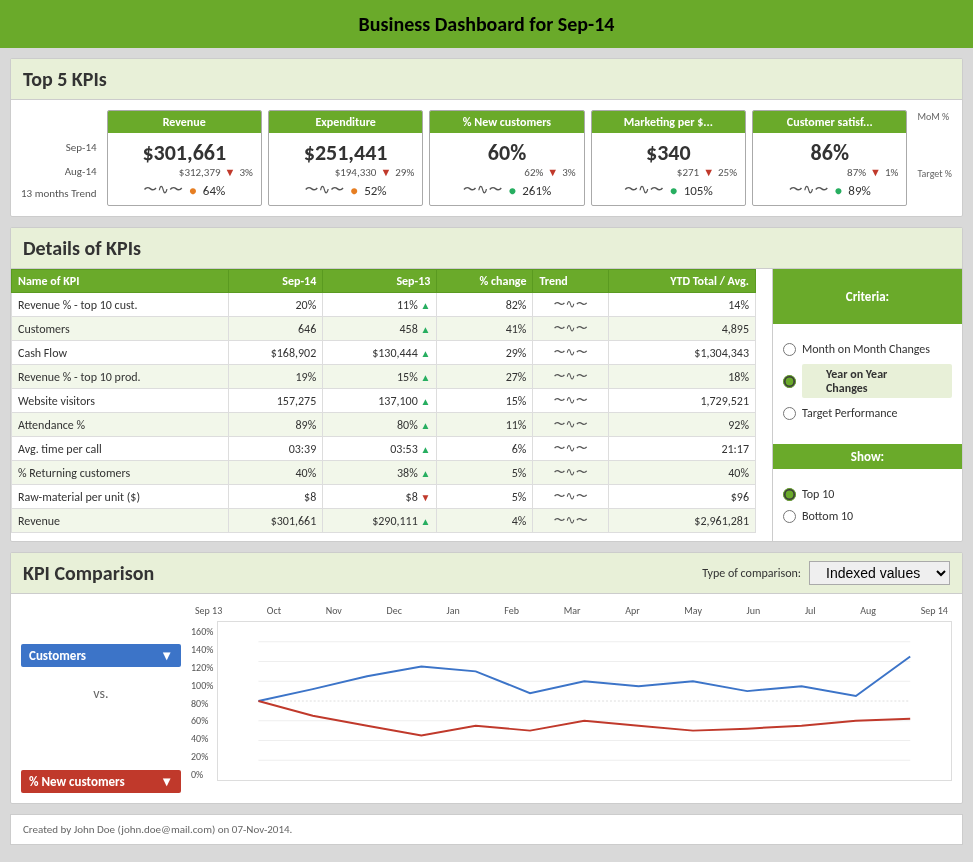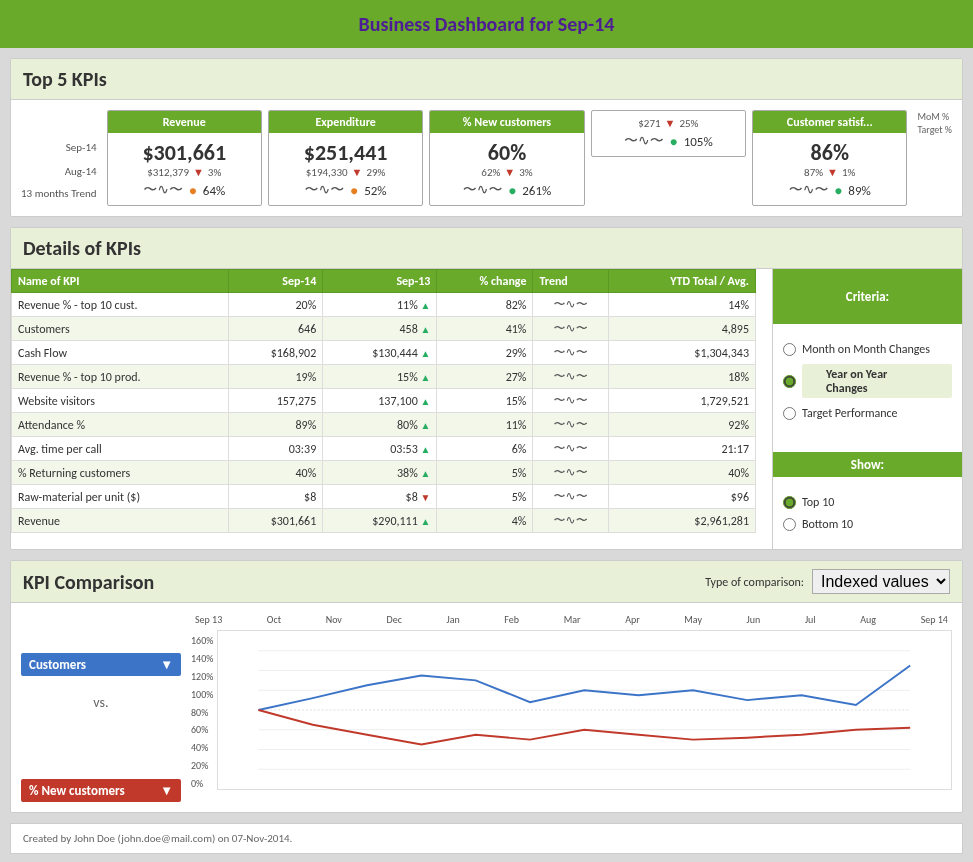--- a/index.html
+++ b/index.html
@@ -1,44 +1,44 @@
 <!DOCTYPE html>
 <html><head>
   <meta charset="utf-8">
   <style>
     * { box-sizing: border-box; margin: 0; padding: 0; }
     body { font-family: Calibri, Arial, sans-serif; font-size: 13px; background: #d9d9d9; color: #333; }
 
-    .header { background: #6aaa2a; color: #4c1d95; text-align: center; padding: 12px; font-size: 20px; font-weight: bold; }
+    .header { background: #6aaa2a; color: #000000; text-align: center; padding: 12px; font-size: 20px; font-weight: bold; }
 
     .main { padding: 10px; display: flex; flex-direction: column; gap: 10px; }
 
     .section { background: white; border: 1px solid #ccc; border-radius: 2px; }
     .section-title { font-size: 20px; font-weight: bold; padding: 8px 12px; color: #333; background: #e8f0d8; border-bottom: 1px solid #ccc; }
 
     
     .kpi-cards { display: flex; align-items: flex-start; padding: 10px 10px; gap: 6px; }
     .kpi-labels { display: flex; flex-direction: column; gap: 4px; font-size: 11px; color: #555; margin-right: 4px; padding-top: 28px; }
     .kpi-label { text-align: right; line-height: 20px; }
     .kpi-label.trend { line-height: 16px; }
 
     .kpi-card { flex: 1; border: 1px solid #aaa; border-radius: 2px; overflow: hidden; }
     .kpi-card-header { background: #6aaa2a; color: white; text-align: center; padding: 4px 6px; font-size: 12px; font-weight: bold; }
     .kpi-card-body { padding: 6px 8px; }
     .kpi-value { font-size: 22px; font-weight: bold; color: #333; text-align: center; }
-    .kpi-row { display: flex; align-items: center; gap: 4px; font-size: 11px; color: #555; justify-content: center; }
+    .kpi-row { display: flex; align-items: center; gap: 4px; font-size: 11px; color: #555; justify-content: flex-end; }
     .kpi-row .prev { font-size: 11px; }
     .arrow-down { color: #c0392b; }
     .kpi-pct { font-size: 11px; }
     .kpi-trend { display: flex; align-items: center; justify-content: center; gap: 6px; margin-top: 2px; }
     .mini-chart { font-size: 14px; color: #555; }
     .dot-orange { color: #e67e22; }
     .dot-green { color: #27ae60; }
 
-    .mom-labels { display: flex; flex-direction: column; justify-content: flex-start; font-size: 10px; color: #666; padding-bottom: 4px; padding-left: 4px; }
+    .mom-labels { display: flex; flex-direction: column; justify-content: flex-start; font-size: 10px; color: #666; padding-bottom: 4px; padding-left: 4px; gap: 44px; }
 
     
     .details-content { display: flex; gap: 16px; }
     .kpi-table-wrap { flex: 1; overflow: auto; }
     .kpi-table { width: 100%; border-collapse: collapse; font-size: 12px; }
     .kpi-table th { background: #6aaa2a; color: white; padding: 4px 6px; text-align: left; border: 1px solid #5a9a20; font-weight: bold; }
     .kpi-table td { padding: 3px 6px; border: 1px solid #ddd; }
     .kpi-table tr:nth-child(even) td { background: #f2f7ea; }
     .kpi-table tr:nth-child(odd) td { background: white; }
     .kpi-table .num { text-align: right; }
@@ -46,27 +46,27 @@
     .tri-up { color: #27ae60; font-size: 10px; }
     .tri-down { color: #c0392b; font-size: 10px; }
 
     
     .criteria-panel { width: 190px; border-left: 1px solid #ccc; }
     .criteria-header { background: #6aaa2a; color: white; text-align: center; padding: 20px; font-size: 13px; font-weight: bold; }
     .criteria-body { padding: 10px; }
     .radio-item { display: flex; align-items: center; gap: 6px; margin: 8px 0; font-size: 12px; }
     .radio-item input[type="radio"] { accent-color: #6aaa2a; }
     .radio-selected { background: #e8f0d8; padding: 3px 24px; border-radius: 2px; font-weight: bold; }
-    .show-header { background: #6aaa2a; color: white; text-align: center; padding: 5px; font-size: 13px; font-weight: bold; margin-top: 14px; }
+    .show-header { background: #6aaa2a; color: white; text-align: center; padding: 5px; font-size: 13px; font-weight: bold; margin-top: 6px; }
 
     
     .comparison-header { display: flex; align-items: center; justify-content: space-between; padding: 8px 12px; background: #e8f0d8; border-bottom: 1px solid #ccc; }
     .comparison-title { font-size: 20px; font-weight: bold; }
     .comparison-controls { display: flex; align-items: center; gap: 8px; font-size: 12px; }
-    select { font-size: 16px; padding: 2px 4px; border: 1px solid #aaa; }
+    select { font-size: 14px; padding: 2px 12px; border: 1px solid #aaa; }
 
     .comparison-body { padding: 10px; display: flex; gap: 10px; }
     .comparison-selectors { display: flex; flex-direction: column; gap: 8px; justify-content: flex-start; padding-top: 40px; width: 160px; }
     .selector-blue { background: #3c74c8; color: white; padding: 4px 8px; font-size: 13px; font-weight: bold; border-radius: 2px; display: flex; align-items: center; justify-content: space-between; }
     .selector-red { background: #c0392b; color: white; padding: 4px 8px; font-size: 13px; font-weight: bold; border-radius: 2px; display: flex; align-items: center; justify-content: space-between; margin-top: 60px; }
     .vs-label { text-align: center; font-size: 14px; color: #666; margin-top: 10px; }
 
     .chart-area { flex: 1; position: relative; }
     .chart-x-labels { display: flex; justify-content: space-between; font-size: 10px; color: #555; margin-bottom: 4px; padding: 0 4px; }
 
@@ -135,21 +135,23 @@
           </div>
           <div class="kpi-trend">
             <span class="mini-chart">〜∿〜</span>
             <span class="dot-green">●</span>
             <span>261%</span>
           </div>
         </div>
       </div>
 
       <div class="kpi-card">
-        <div class="kpi-card-body">
+        <div class="kpi-card-header">Marketing per $...</div>
+        <div class="kpi-card-body">
+          <div class="kpi-value">$340</div>
           <div class="kpi-row">
             <span class="prev">$271</span>
             <span class="arrow-down">▼</span>
             <span class="kpi-pct">25%</span>
           </div>
           <div class="kpi-trend">
             <span class="mini-chart">〜∿〜</span>
             <span class="dot-green">●</span>
             <span>105%</span>
           </div>

